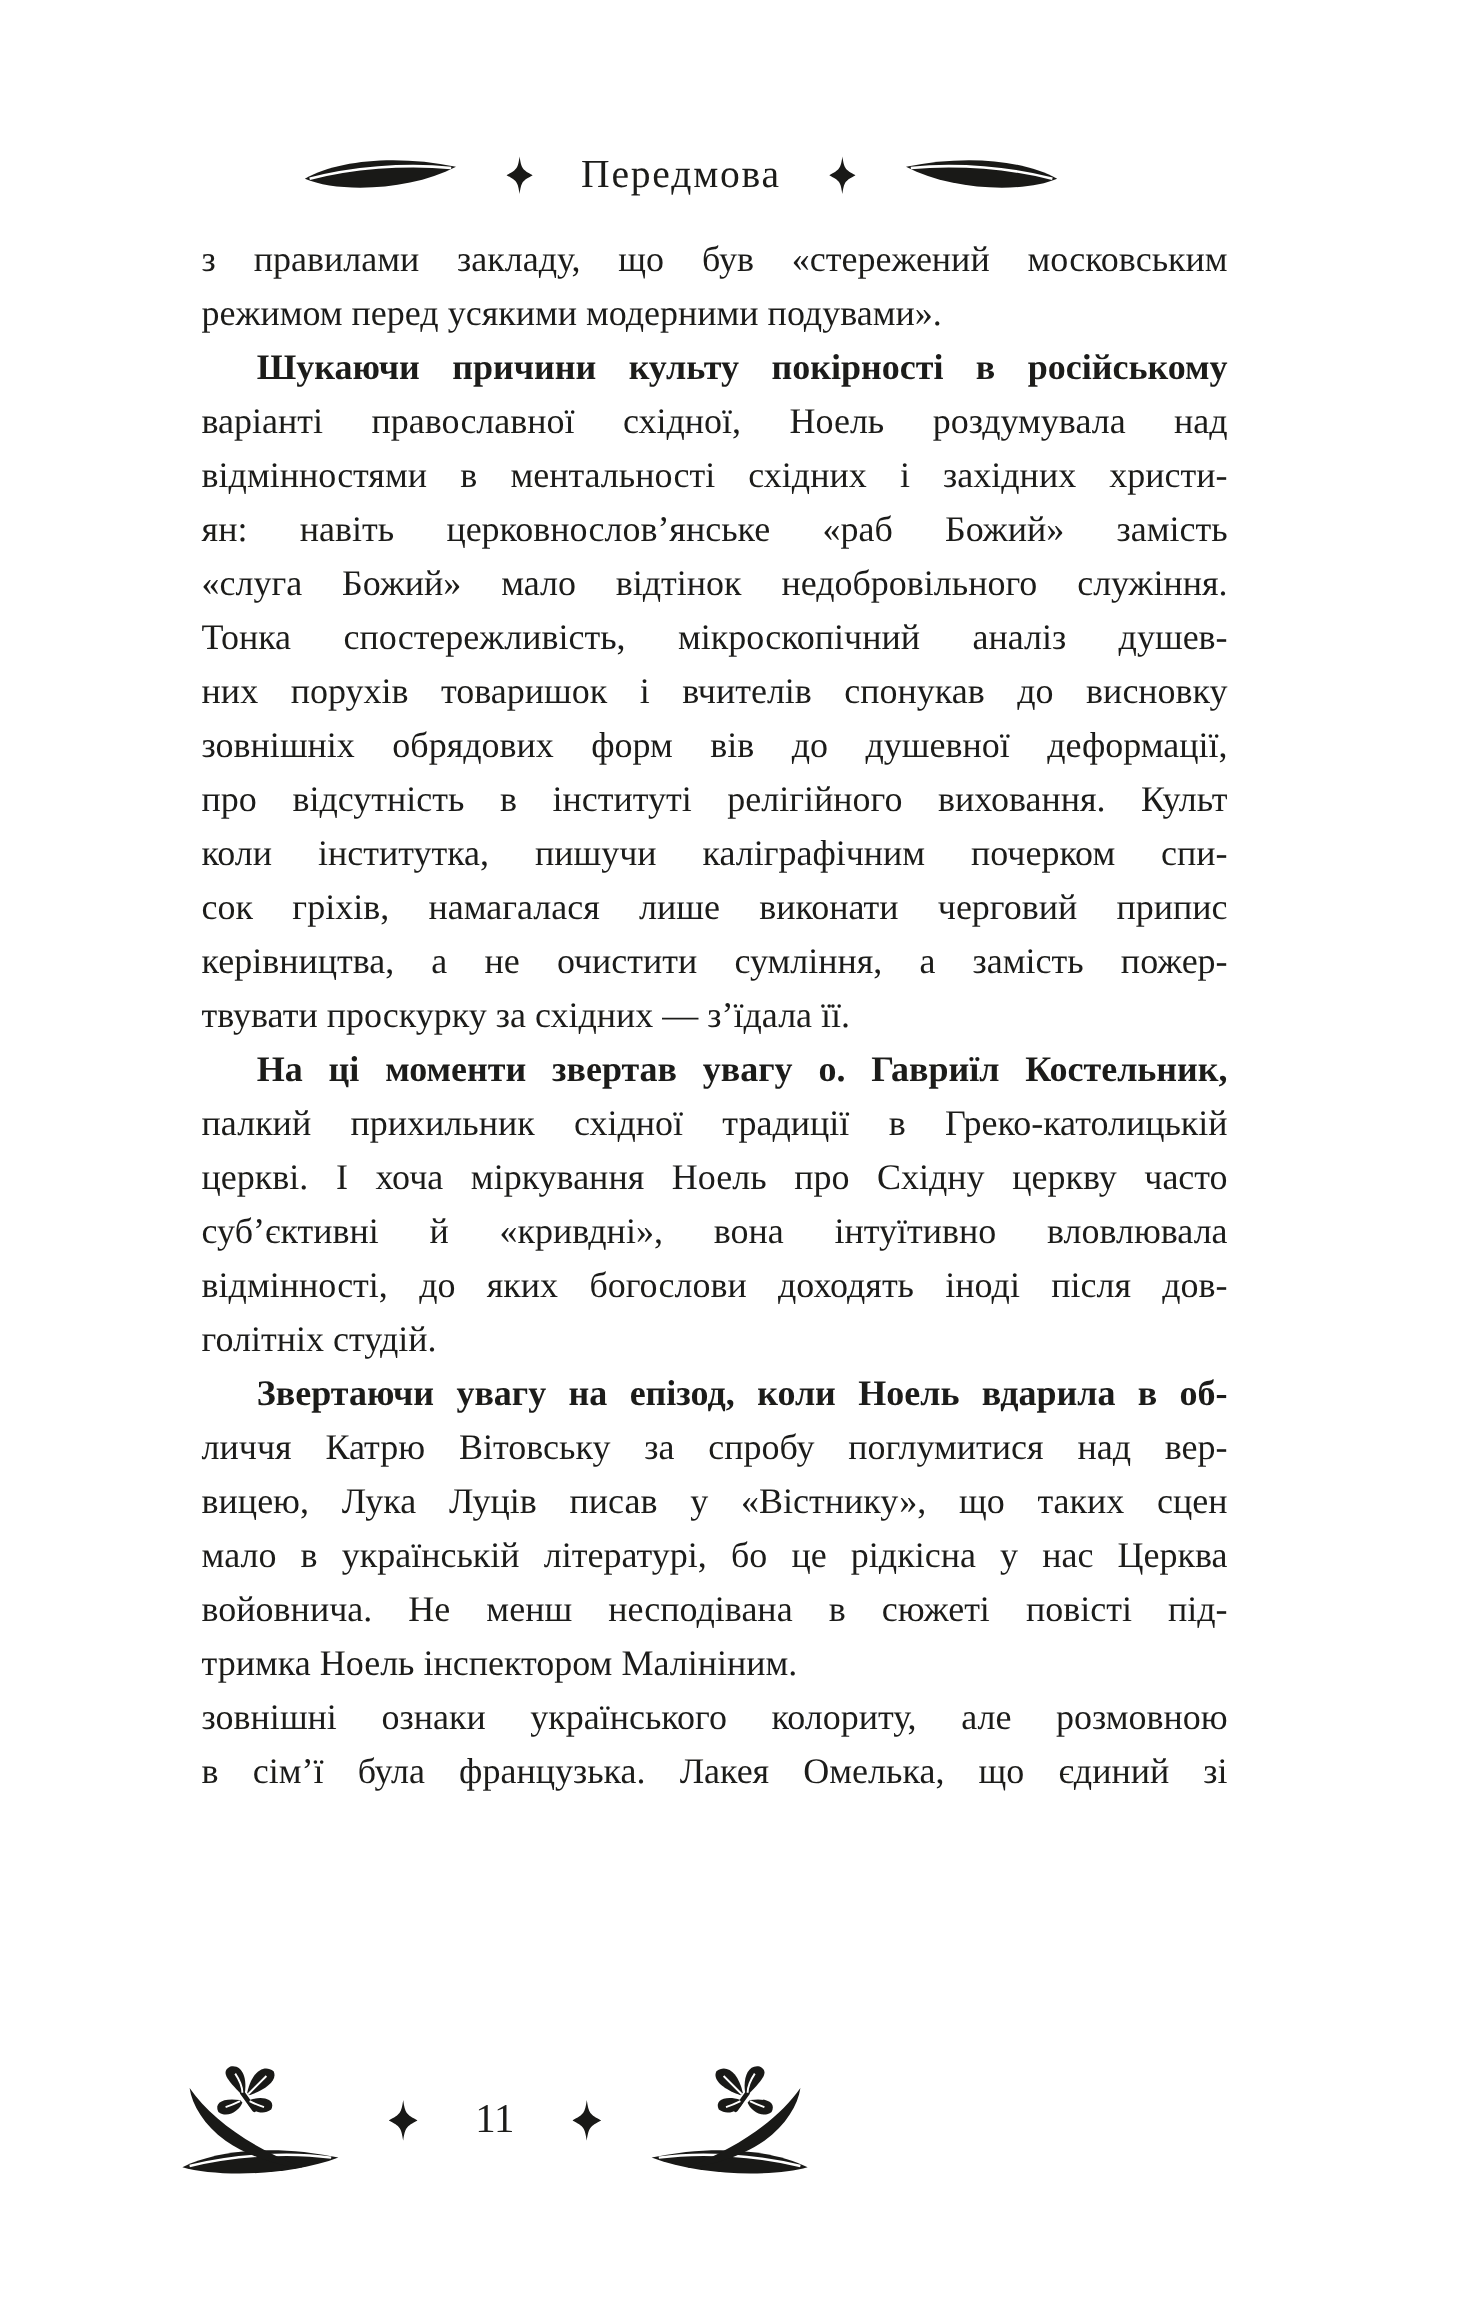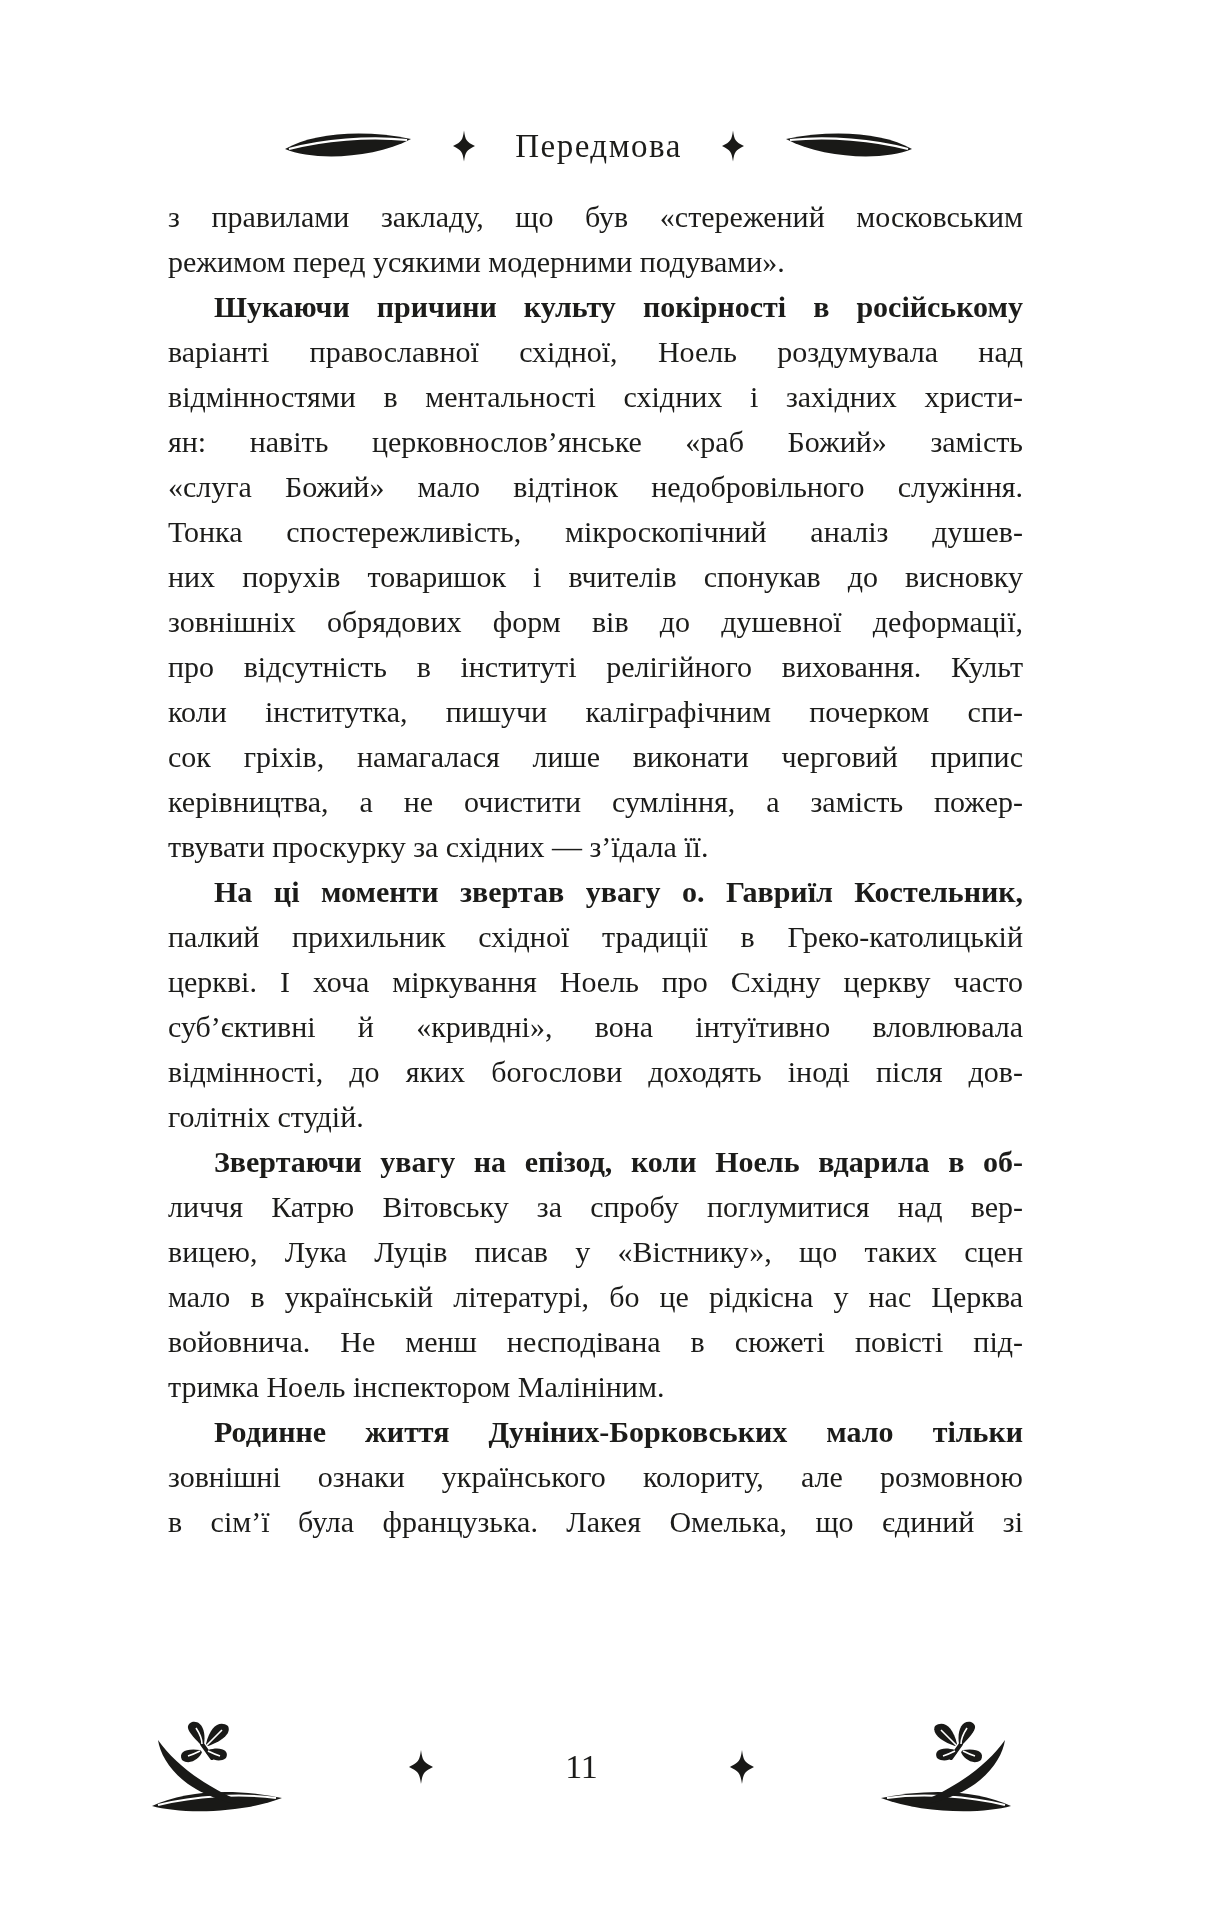--- a/index.html
+++ b/index.html
@@ -7,21 +7,21 @@
     width:1225px;height:1920px;position:relative;
     background:#ffffff;
     font-family:"Liberation Serif", serif;
     color:#1c1c1a;
     overflow:hidden;
   }
   .page{position:absolute;inset:0;background:#ffffff;}
 
   
   .header{
-    position:absolute;top:118px;left:157px;width:883px;height:56px;
+    position:absolute;top:118px;left:126px;width:883px;height:56px;
     display:flex;align-items:center;justify-content:center;gap:40px;
   }
   .header .title{
     font-size:33px;letter-spacing:1.5px;color:#1c1c1a;white-space:nowrap;
   }
   .leaf svg,.sparkle svg,.sprig svg{display:block;}
   .flip{transform:scaleX(-1);}
 
   
   .body-text{
@@ -31,21 +31,21 @@
   .line{
     height:45px;line-height:45px;white-space:nowrap;
     text-align:justify;text-align-last:justify;margin-left:28px;
   }
   .line.para-end{text-align-last:left;}
   .line.indent{text-indent:46px;font-weight:bold;}
 
   
   .footer{
     position:absolute;left:140px;top:1712px;width:883px;height:110px;
-    display:flex;align-items:center;justify-content:space-between;gap:34px;
+    display:flex;align-items:center;justify-content:flex-start;gap:34px;
   }
   .footer .pagenum{
     font-size:34px;color:#1c1c1a;padding:0 14px;
   }
 </style>
 </head>
 <body>
 
 <div class="page">
 
@@ -96,21 +96,20 @@
       <div class="line">церкві. І хоча міркування Ноель про Східну церкву часто</div>
       <div class="line">суб’єктивні й «кривдні», вона інтуїтивно вловлювала</div>
       <div class="line">відмінності, до яких богослови доходять іноді після дов-</div>
       <div class="line para-end">голітніх студій.</div>
       <div class="line indent">Звертаючи увагу на епізод, коли Ноель вдарила в об-</div>
       <div class="line">личчя Катрю Вітовську за спробу поглумитися над вер-</div>
       <div class="line">вицею, Лука Луців писав у «Вістнику», що таких сцен</div>
       <div class="line">мало в українській літературі, бо це рідкісна у нас Церква</div>
       <div class="line">войовнича. Не менш несподівана в сюжеті повісті під-</div>
       <div class="line para-end">тримка Ноель інспектором Малініним.</div>
-      <div class="line indent">Родинне життя Дуніних-Борковських мало тільки</div>
       <div class="line">зовнішні ознаки українського колориту, але розмовною</div>
       <div class="line">в сім’ї була французька. Лакея Омелька, що єдиний зі</div>
     </div>
 
   <div class="footer">
     <span class="sprig">
       <svg width="150" height="98" viewBox="0 0 150 98">
 
         <path d="M12,88 C45,72 95,70 142,80 C100,96 40,96 12,88 Z" fill="#191917"></path>
         <path d="M18,87 C55,78 100,75 136,80" fill="none" stroke="#ffffff" stroke-width="2"></path>

